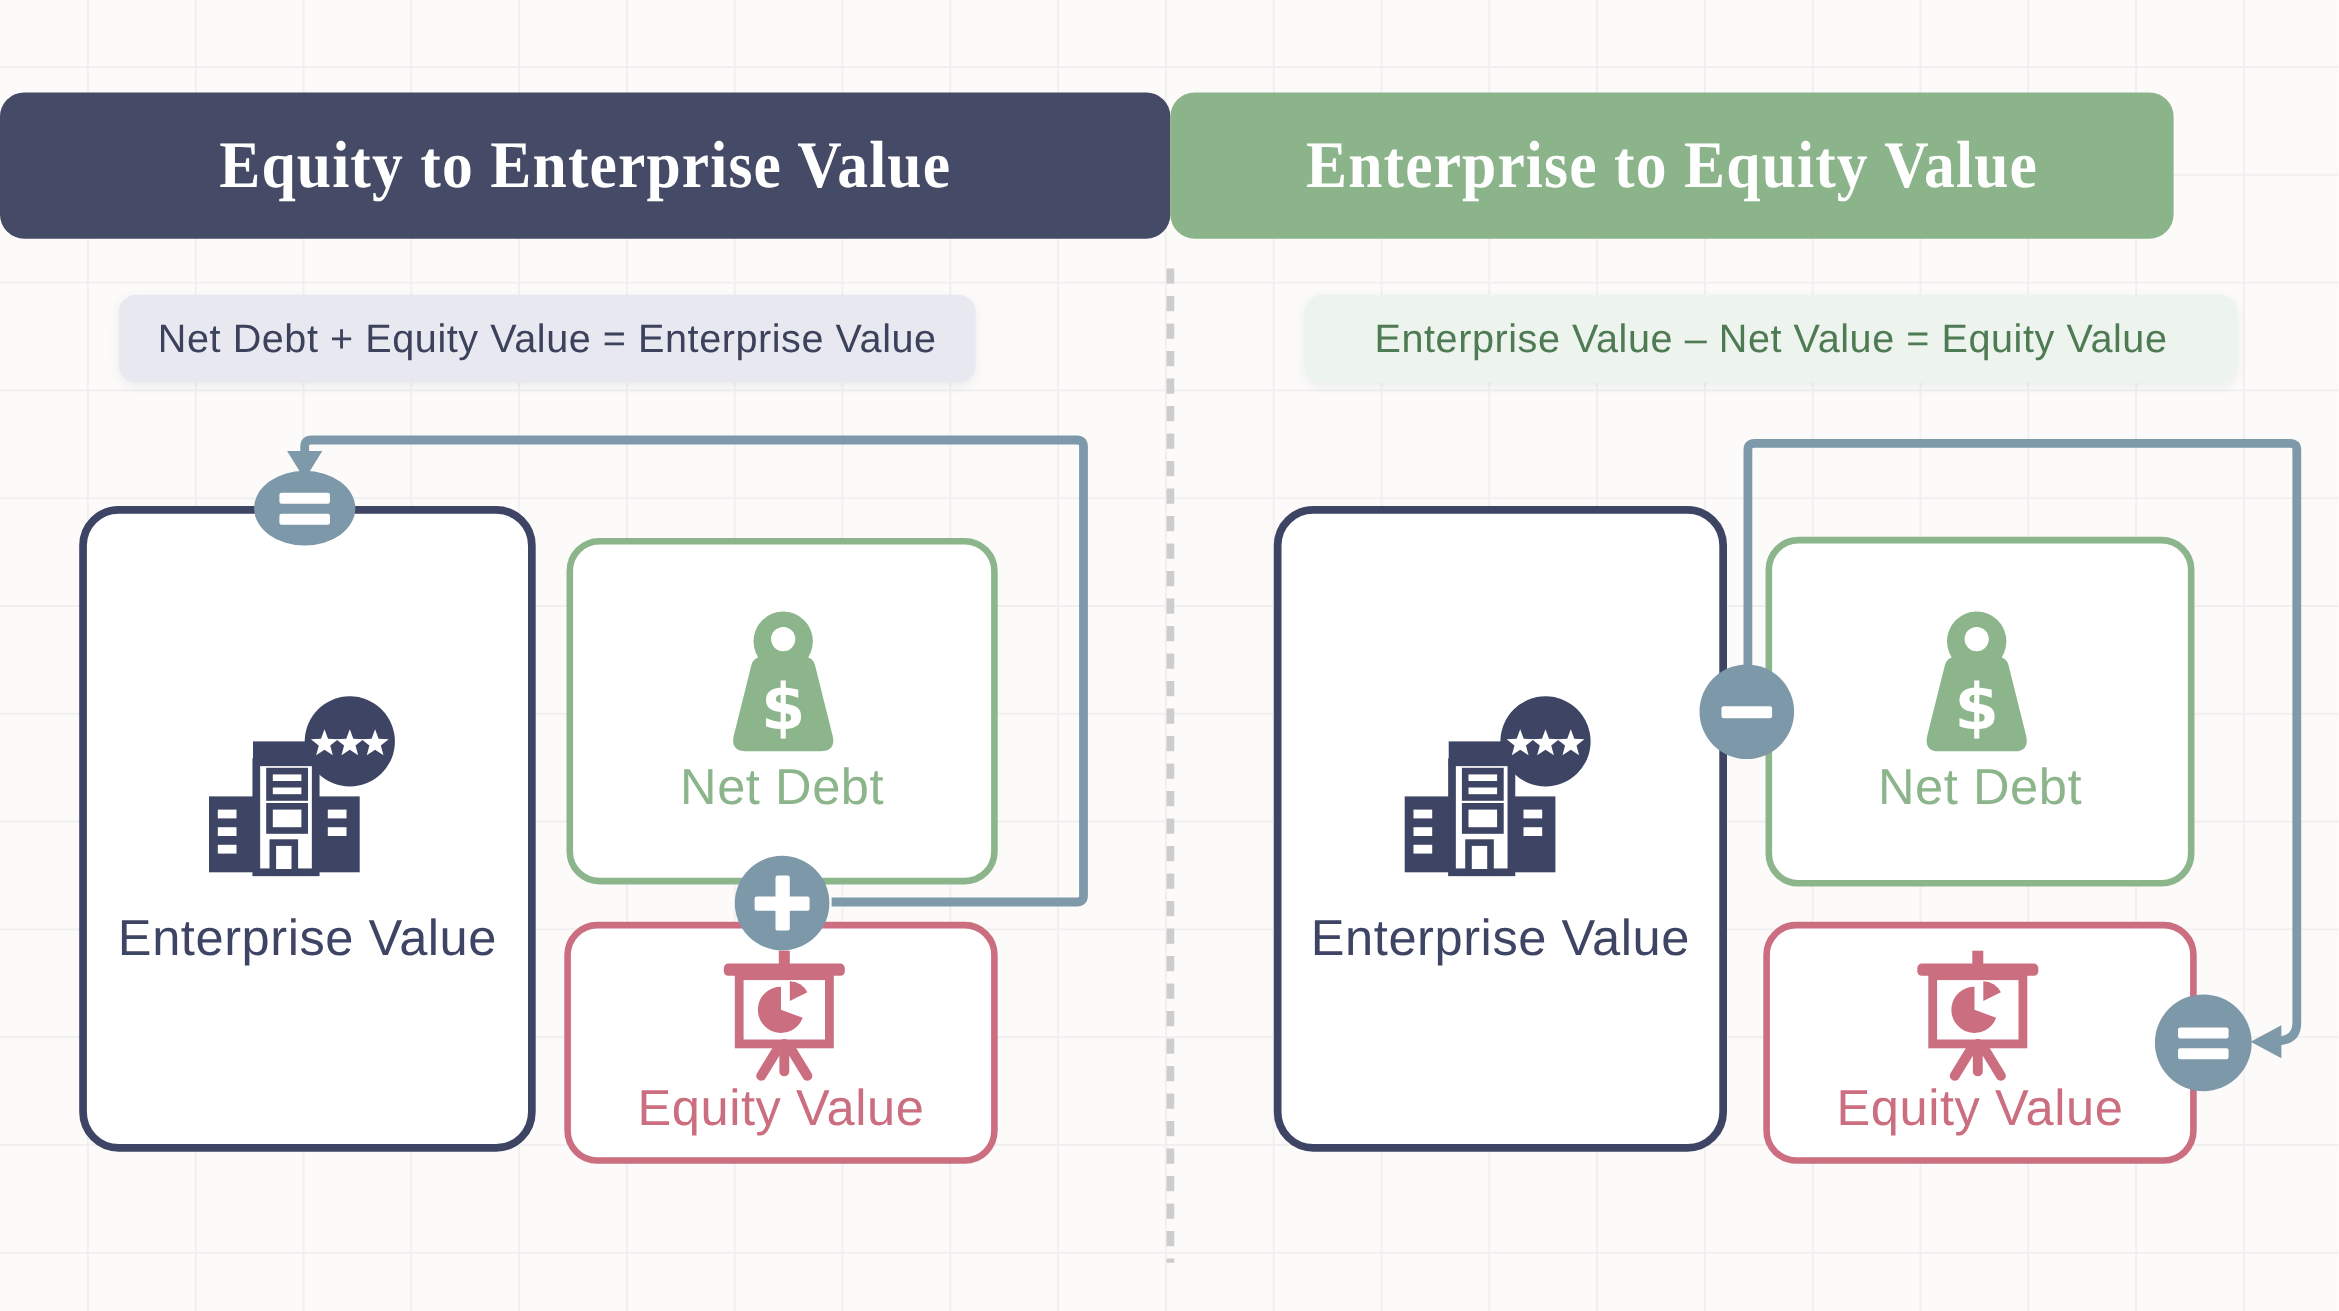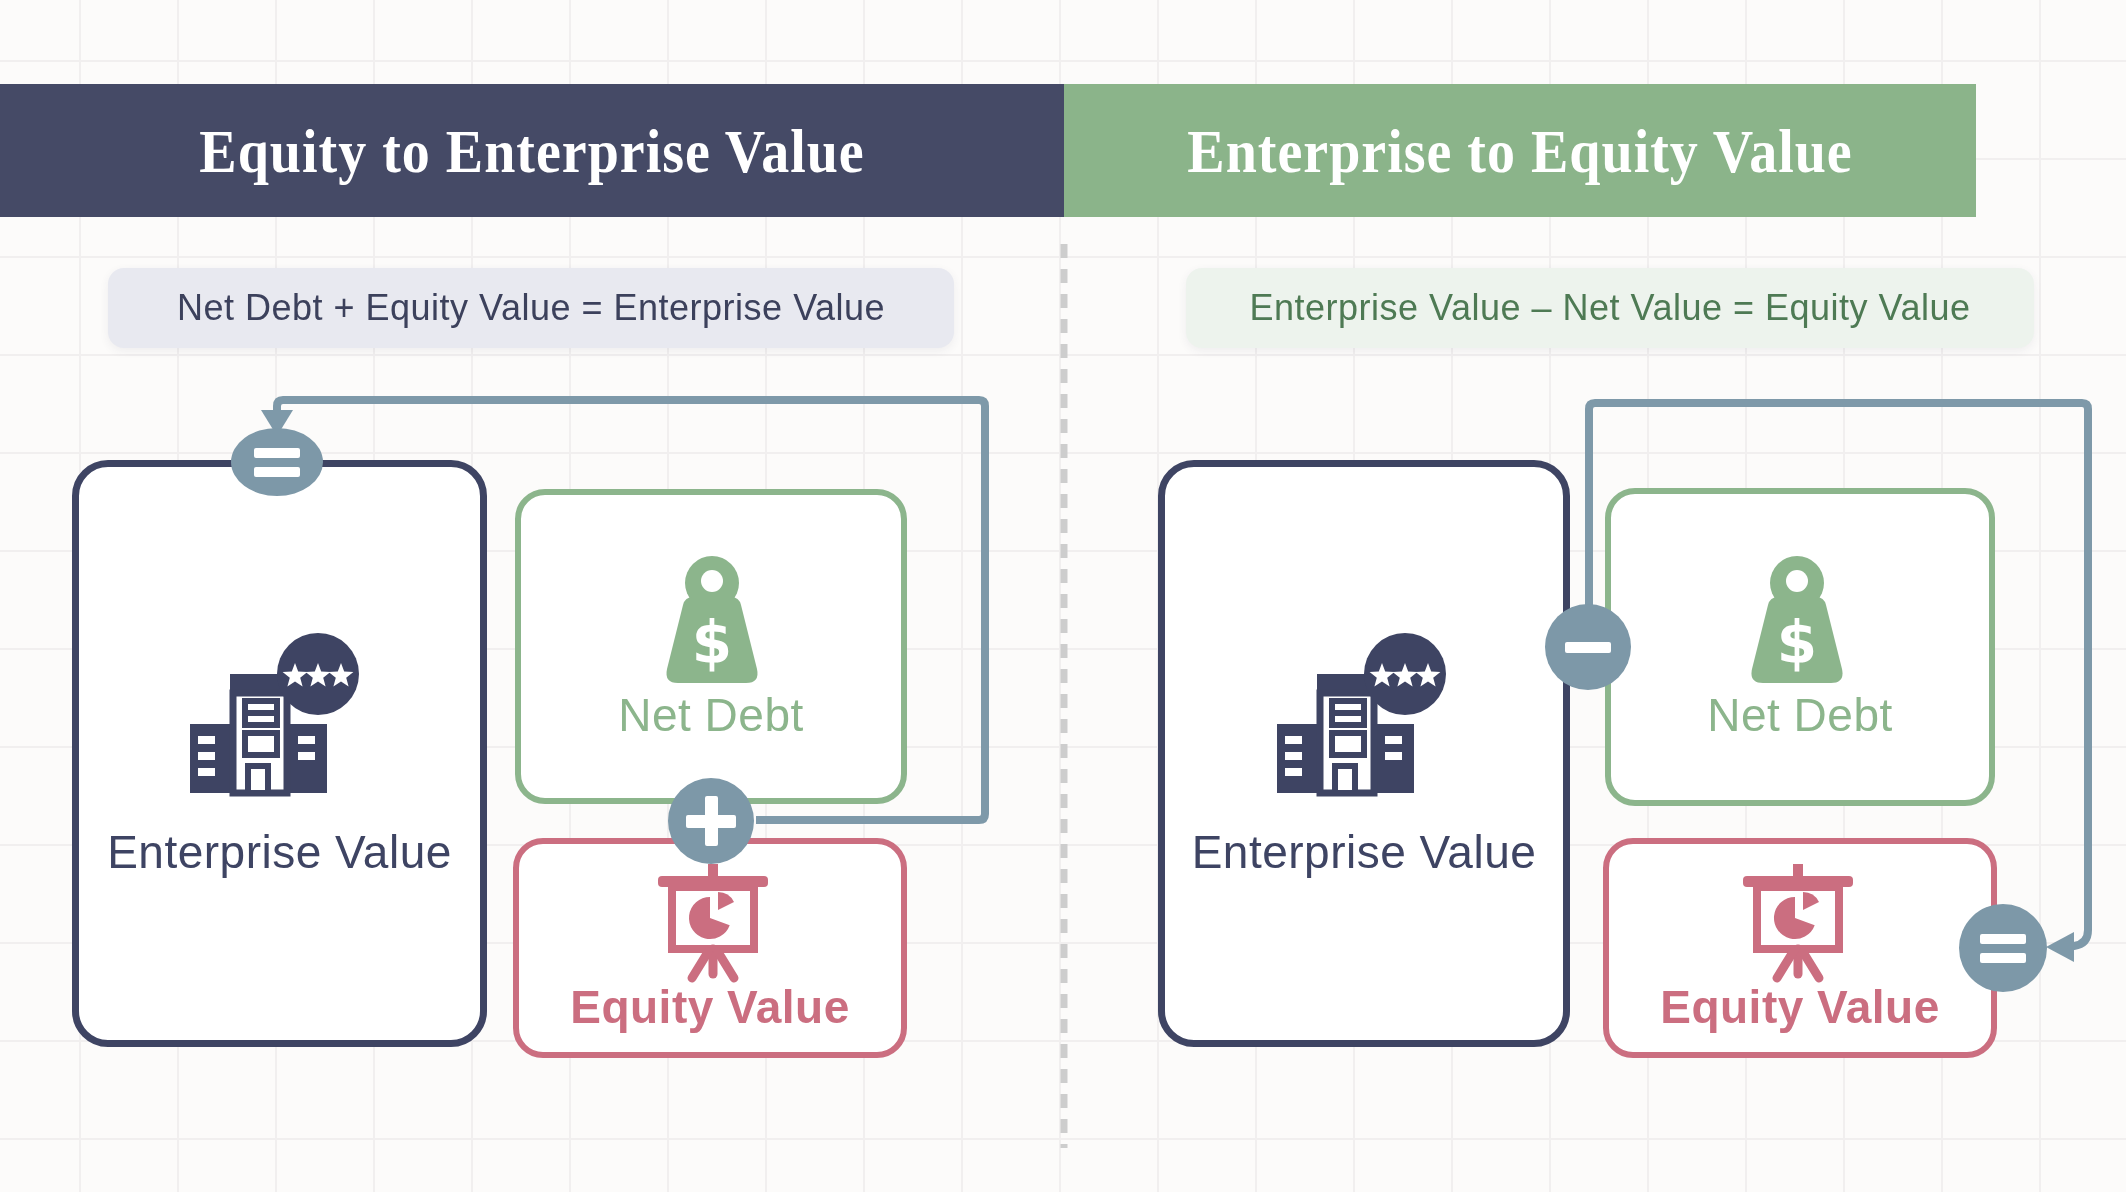--- a/index.html
+++ b/index.html
@@ -9,47 +9,47 @@
     background-color:#fcfbfa;
     background-image:
       linear-gradient(to right,#f1efef 2px,transparent 2px),
       linear-gradient(to bottom,#f1efef 2px,transparent 2px);
     background-size:98px 98px;
     background-position:79px 60px;
   }
   .layer-svg{position:absolute;left:0;top:0;z-index:1;}
   .panel-header{
     position:absolute;top:84px;height:133px;z-index:2;
-    display:flex;align-items:center;justify-content:center;
+    display:flex;align-items:center;justify-content:center;border-radius:22px;
   }
   .panel-header.left{left:0;width:1064px;background:#454a66;}
   .panel-header.right{left:1064px;width:912px;background:#8bb48a;}
   .panel-title{
     color:#ffffff;font-family:"Liberation Serif",serif;font-weight:bold;
     font-size:56px;letter-spacing:1px;transform:scaleY(1.08);
   }
   .formula-pill{
     position:absolute;top:268px;height:80px;z-index:2;border-radius:16px;
     display:flex;align-items:center;justify-content:center;
     font-size:36px;letter-spacing:0.5px;
     box-shadow:0 3px 10px rgba(60,60,90,0.07);
   }
-  .formula-pill.left{left:108px;width:846px;background:#e8e9f0;color:#3c415c;}
+  .formula-pill.left{left:108px;width:779px;background:#e8e9f0;color:#3c415c;}
   .formula-pill.right{left:1186px;width:848px;background:#edf3ed;color:#4e7a54;}
   .box{position:absolute;background:#ffffff;z-index:2;box-sizing:border-box;}
   .box.ev{border:7px solid #3e4463;border-radius:36px;}
   .box.nd{border:6px solid #8cb58c;border-radius:30px;}
   .box.eq{border:6px solid #cb6e80;border-radius:30px;}
   .box-label{
     position:absolute;z-index:2;text-align:center;height:48px;line-height:48px;
     font-size:46px;letter-spacing:0.5px;
   }
   .box-label.navy{color:#3e4463;margin-top:16px;}
   .box-label.green{color:#8cb58c;}
-  .box-label.rose{color:#cb6e80;font-weight:bold;}
+  .box-label.rose{color:#cb6e80;}
   .icon{position:absolute;z-index:2;}
   .op{
     position:absolute;z-index:3;background:#7d98a8;border-radius:50%;
     display:flex;align-items:center;justify-content:center;
   }
   .eqbars{display:flex;flex-direction:column;gap:9px;}
   .bar{display:block;width:46px;height:10px;background:#ffffff;border-radius:2px;}
   .op .ph{position:absolute;width:50px;height:13px;background:#ffffff;border-radius:2px;}
   .op .pv{position:absolute;width:13px;height:50px;background:#ffffff;border-radius:2px;}
   .logo{

